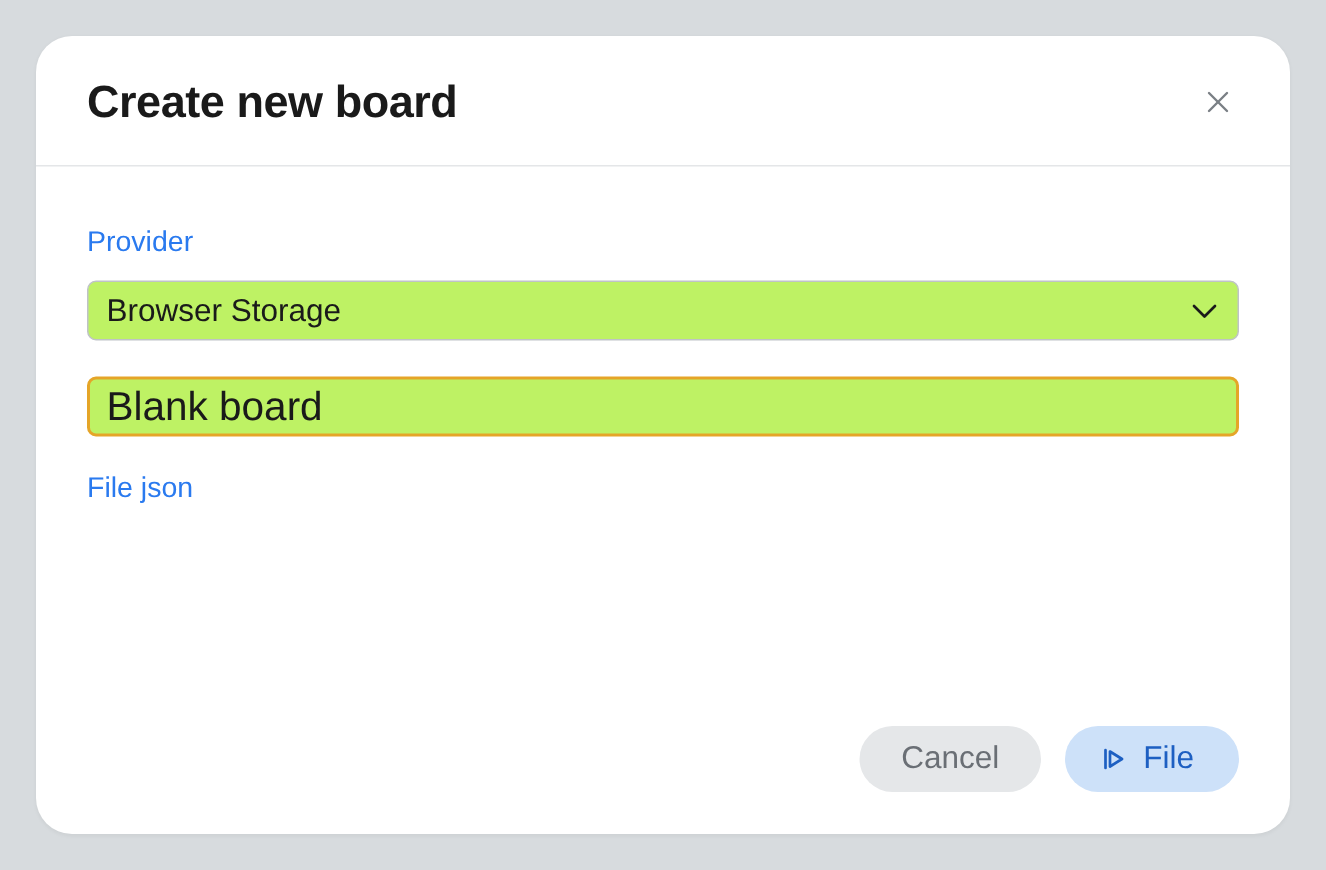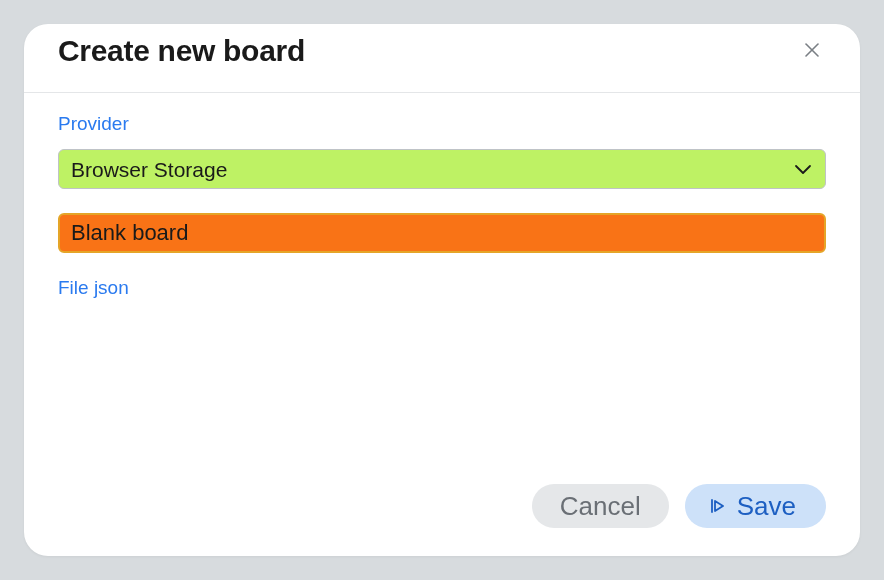--- a/index.html
+++ b/index.html
@@ -23,21 +23,21 @@
       height: 532px;
       box-shadow: 0 1px 3px rgba(0,0,0,0.05);
       display: flex;
       flex-direction: column;
       overflow: hidden;
     }
     .dialog-header {
       display: flex;
       align-items: center;
       justify-content: space-between;
-      padding: 10px 34px 24px 34px;
+      padding: 28px 34px 24px 34px;
       border-bottom: 1px solid #e4e6e8;
     }
     .dialog-title {
       font-size: 30px;
       font-weight: 700;
       color: #1a1a1a;
       letter-spacing: -0.3px;
     }
     .close-btn {
       background: none;
@@ -52,20 +52,21 @@
     .close-btn svg {
       width: 20px;
       height: 20px;
     }
     .dialog-body {
       padding: 20px 34px 0 34px;
       flex: 1;
     }
     .field {
       margin-bottom: 24px;
+      margin-top: 20px;
     }
     .field-label {
       display: block;
       font-size: 19px;
       color: #2a7aef;
       margin-bottom: 14px;
       font-weight: 400;
     }
     .select-wrapper {
       position: relative;
@@ -95,42 +96,42 @@
     .chevron svg {
       width: 18px;
       height: 12px;
       display: block;
     }
     .text-input {
       width: 100%;
       height: 40px;
       border: 1px solid #bfc3c7;
       border-radius: 6px;
-      background: #f97316;
-      font-size: 22px;
+      background: #bef264;
+      font-size: 27px;
       padding: 6px 12px;
       font-family: inherit;
       color: #1a1a1a;
       outline: none;
     }
     .text-input.focused {
       border: 2px solid #e5a528;
       padding: 5px 11px;
     }
     .dialog-footer {
       display: flex;
       justify-content: flex-end;
       gap: 16px;
       padding: 0 34px 28px 34px;
     }
     .btn {
       height: 44px;
       border: none;
       border-radius: 22px;
-      font-size: 26px;
+      font-size: 21px;
       padding: 0 28px;
       cursor: pointer;
       font-family: inherit;
       display: flex;
       align-items: center;
       gap: 12px;
     }
     .btn-cancel {
       background: #e5e7e9;
       color: #6a6f75;
@@ -194,16 +195,16 @@
 
   <div class="dialog-footer">
     <button class="btn btn-cancel">Cancel</button>
     <button class="btn btn-save">
       <span class="save-icon">
         <svg viewBox="0 0 16 16" fill="none" stroke="currentColor" stroke-width="1.8" stroke-linecap="round" stroke-linejoin="round">
           <line x1="3" y1="2" x2="3" y2="14"></line>
           <polygon points="6,3 14,8 6,13" fill="none"></polygon>
         </svg>
       </span>
-      <span>Save</span>
+      <span>File</span>
     </button>
   </div>
 </div>
 
 </body></html>

